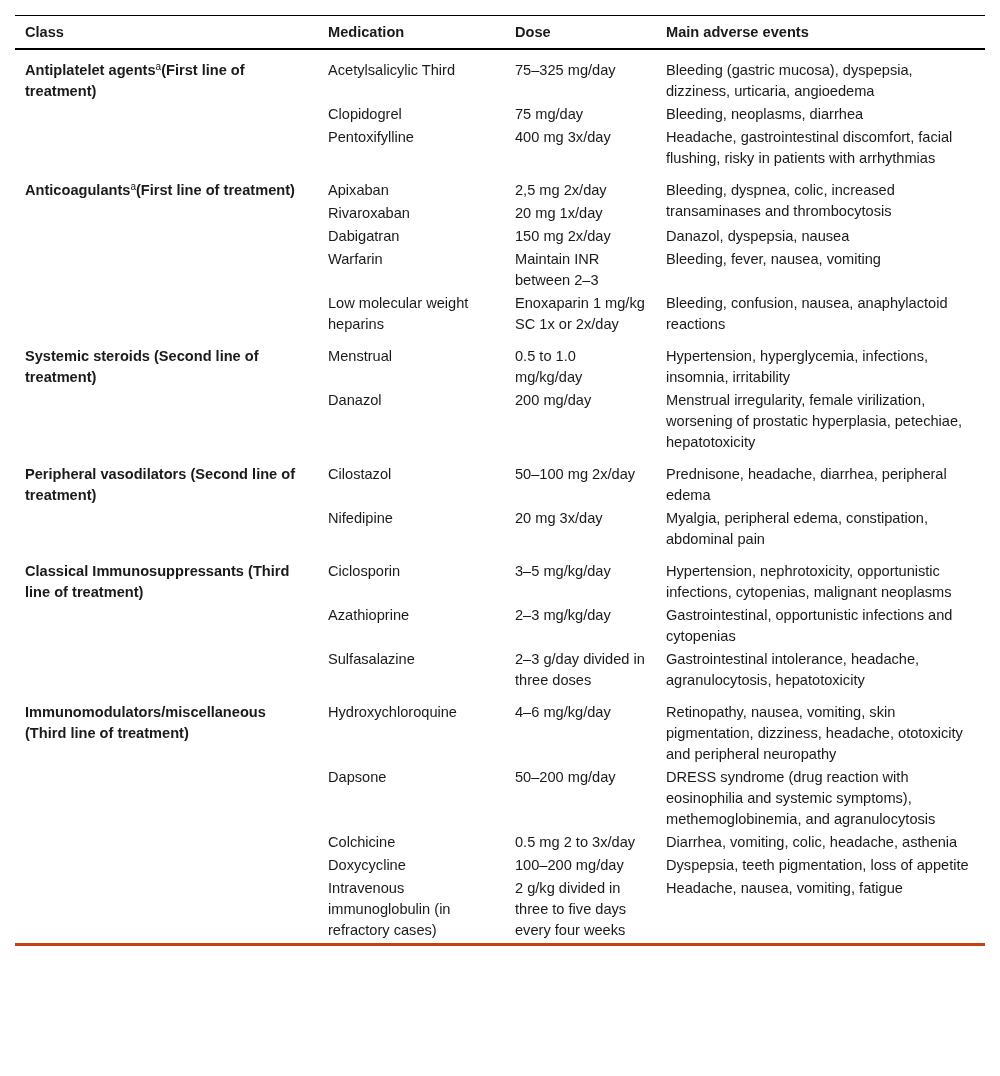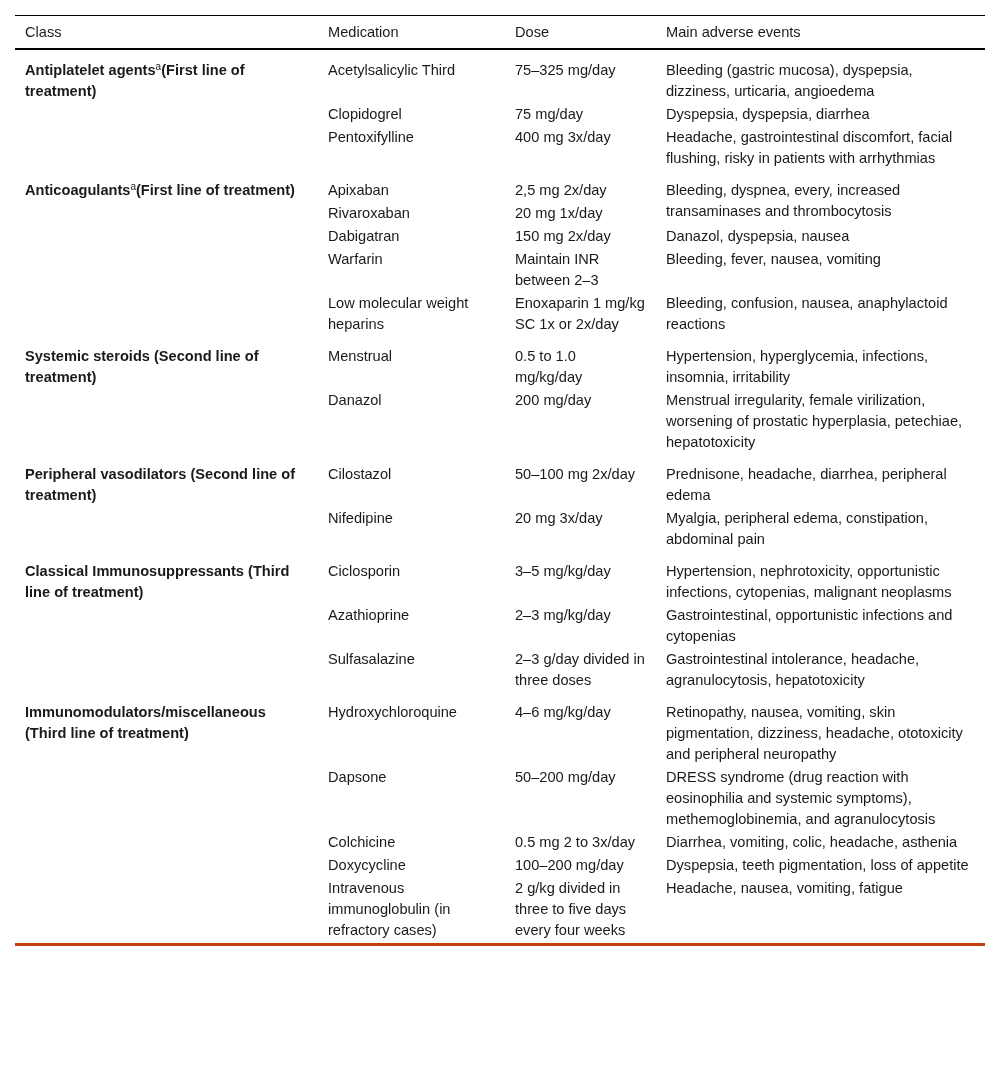--- a/index.html
+++ b/index.html
@@ -21,21 +21,21 @@
     left: 15px;
     top: 15px;
     width: 970px;
   }
   table {
     width: 970px;
     border-collapse: collapse;
     table-layout: fixed;
   }
   thead tr th {
-    font-weight: normal;
+    font-weight: bold;
     text-align: left;
     border-top: 1px solid #000;
     border-bottom: 2px solid #000;
     padding: 6px 10px 5px 10px;
     vertical-align: top;
   }
   tbody td {
     vertical-align: top;
     padding: 1px 10px 1px 10px;
   }
@@ -85,33 +85,33 @@
 
       <tr class="first-in-group">
         <td class="class-cell" rowspan="3"><span>Antiplatelet agents</span><sup>a</sup><span>(First line of treatment)</span></td>
         <td>Acetylsalicylic Third</td>
         <td>75–325 mg/day</td>
         <td>Bleeding (gastric mucosa), dyspepsia, dizziness, urticaria, angioedema</td>
       </tr>
       <tr>
         <td>Clopidogrel</td>
         <td>75 mg/day</td>
-        <td>Dyspepsia, dyspepsia, diarrhea</td>
+        <td>Bleeding, neoplasms, diarrhea</td>
       </tr>
       <tr>
         <td>Pentoxifylline</td>
         <td>400 mg 3x/day</td>
         <td>Headache, gastrointestinal discomfort, facial flushing, risky in patients with arrhythmias</td>
       </tr>
 
       <tr class="first-in-group">
         <td class="class-cell" rowspan="5"><span>Anticoagulants</span><sup>a</sup><span>(First line of treatment)</span></td>
         <td>Apixaban</td>
         <td>2,5 mg 2x/day</td>
-        <td rowspan="2">Bleeding, dyspnea, every, increased transaminases and thrombocytosis</td>
+        <td rowspan="2">Bleeding, dyspnea, colic, increased transaminases and thrombocytosis</td>
       </tr>
       <tr>
         <td>Rivaroxaban</td>
         <td>20 mg 1x/day</td>
       </tr>
       <tr>
         <td>Dabigatran</td>
         <td>150 mg 2x/day</td>
         <td>Danazol, dyspepsia, nausea</td>
       </tr>

